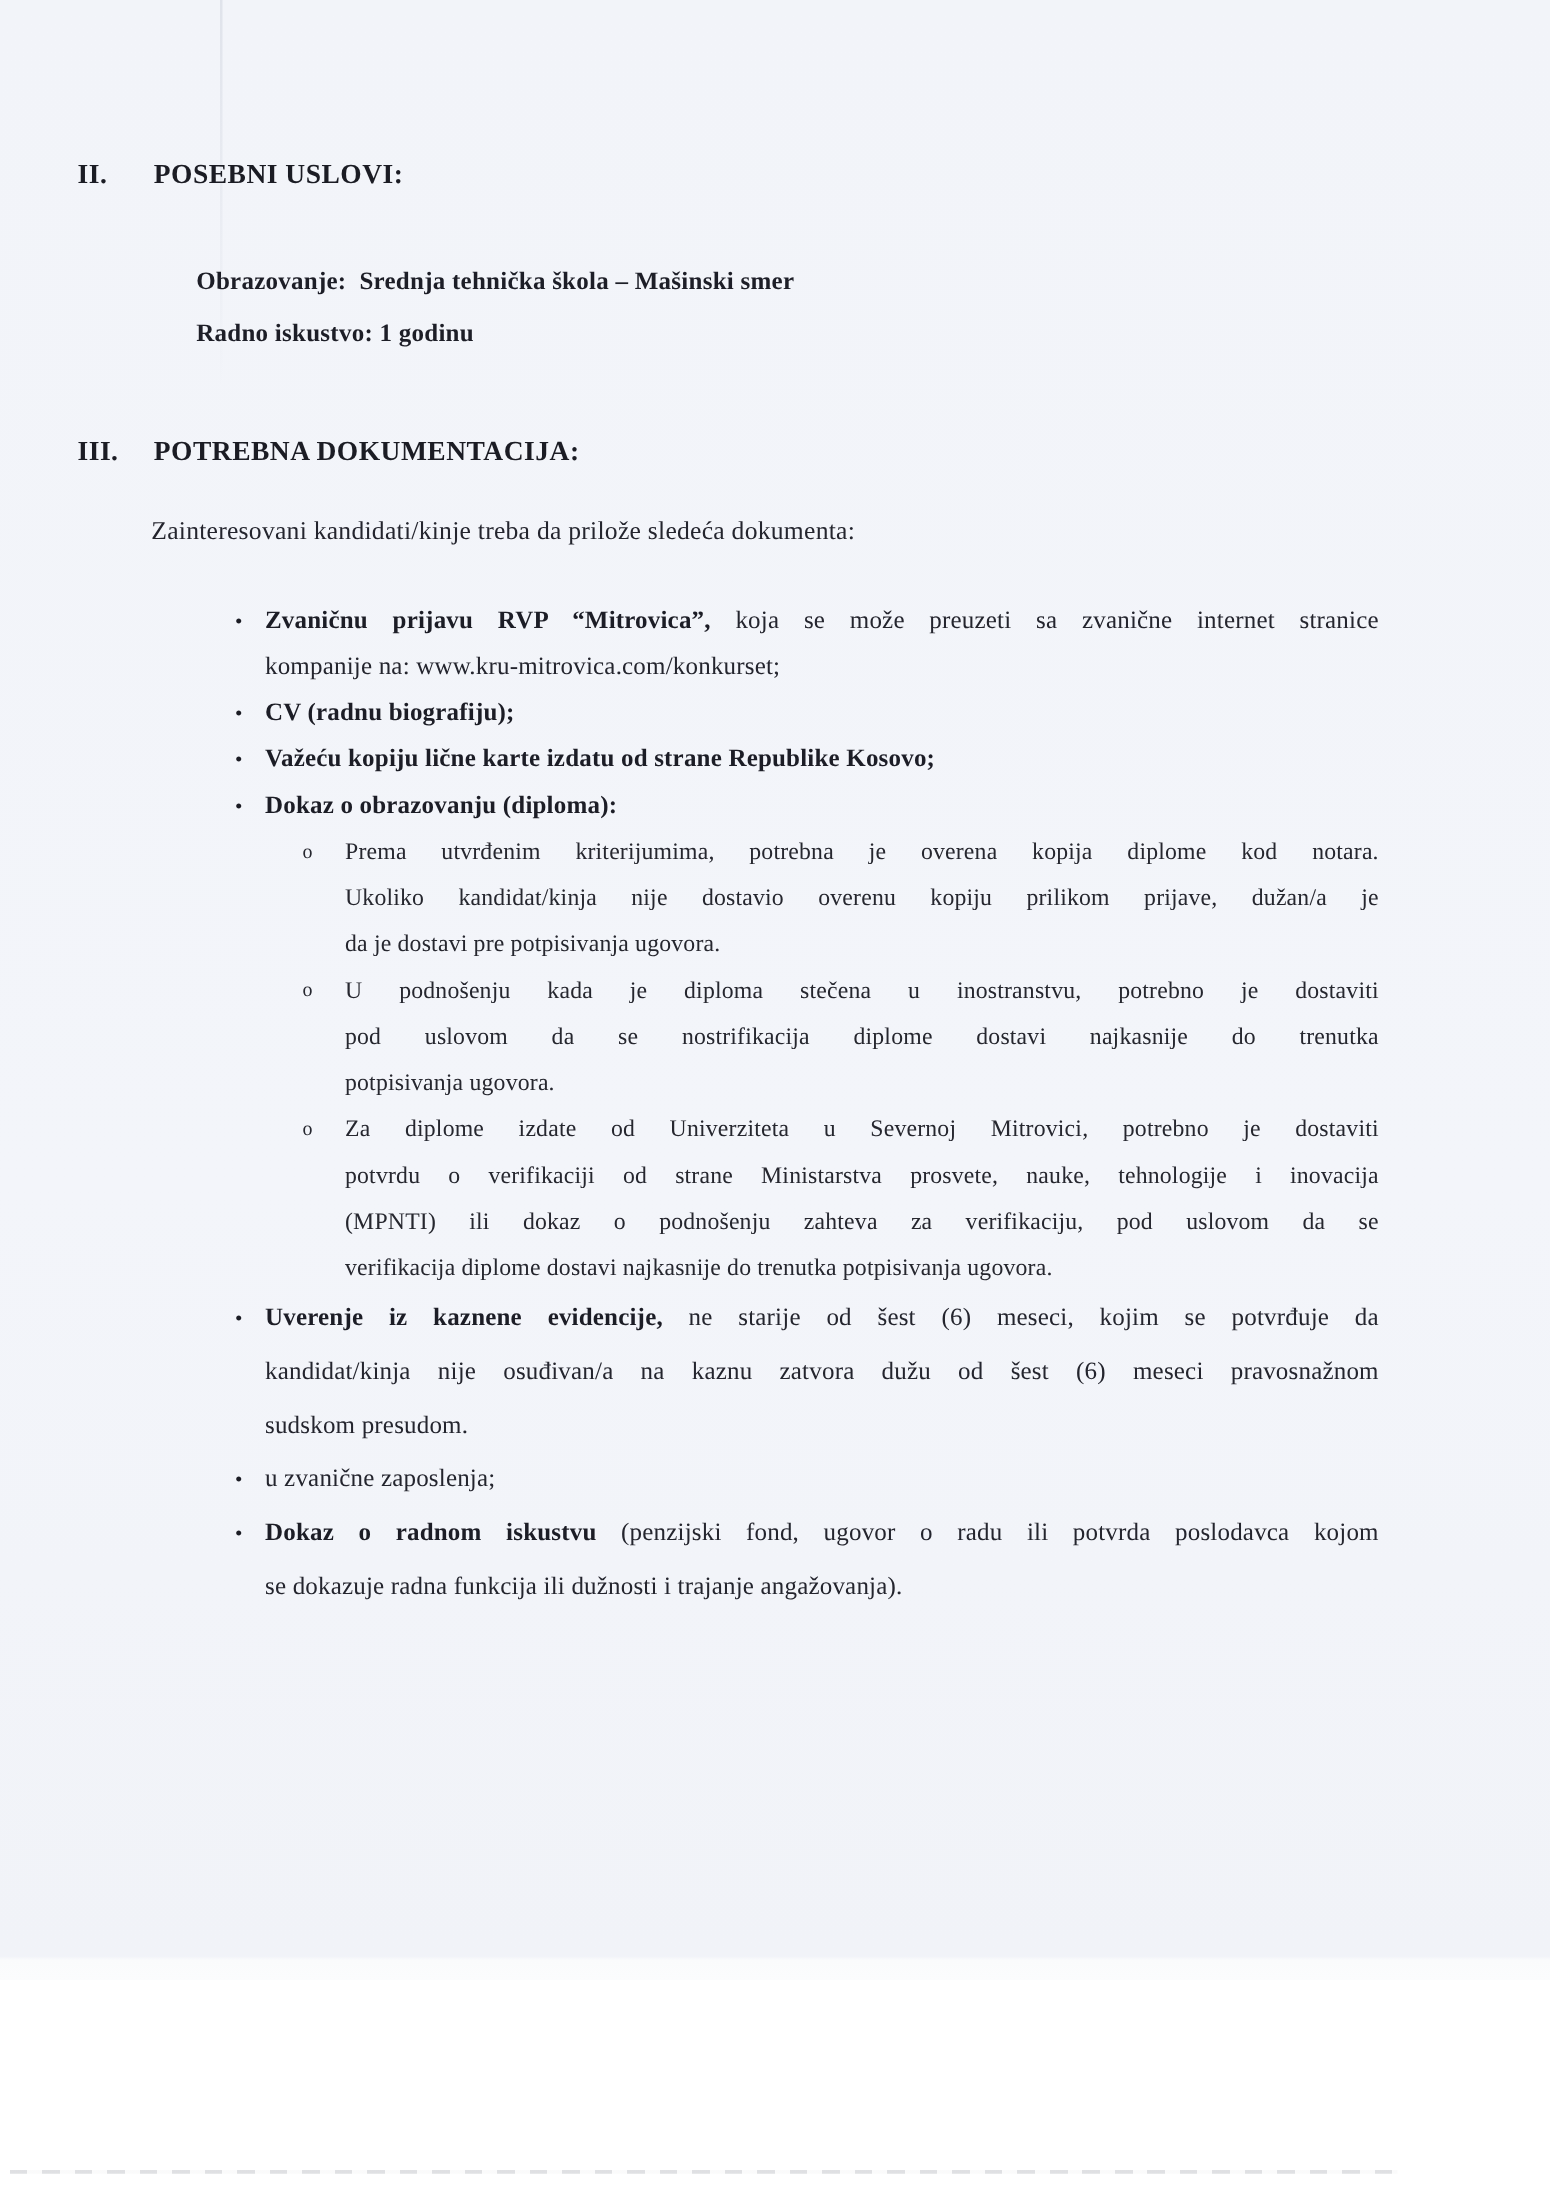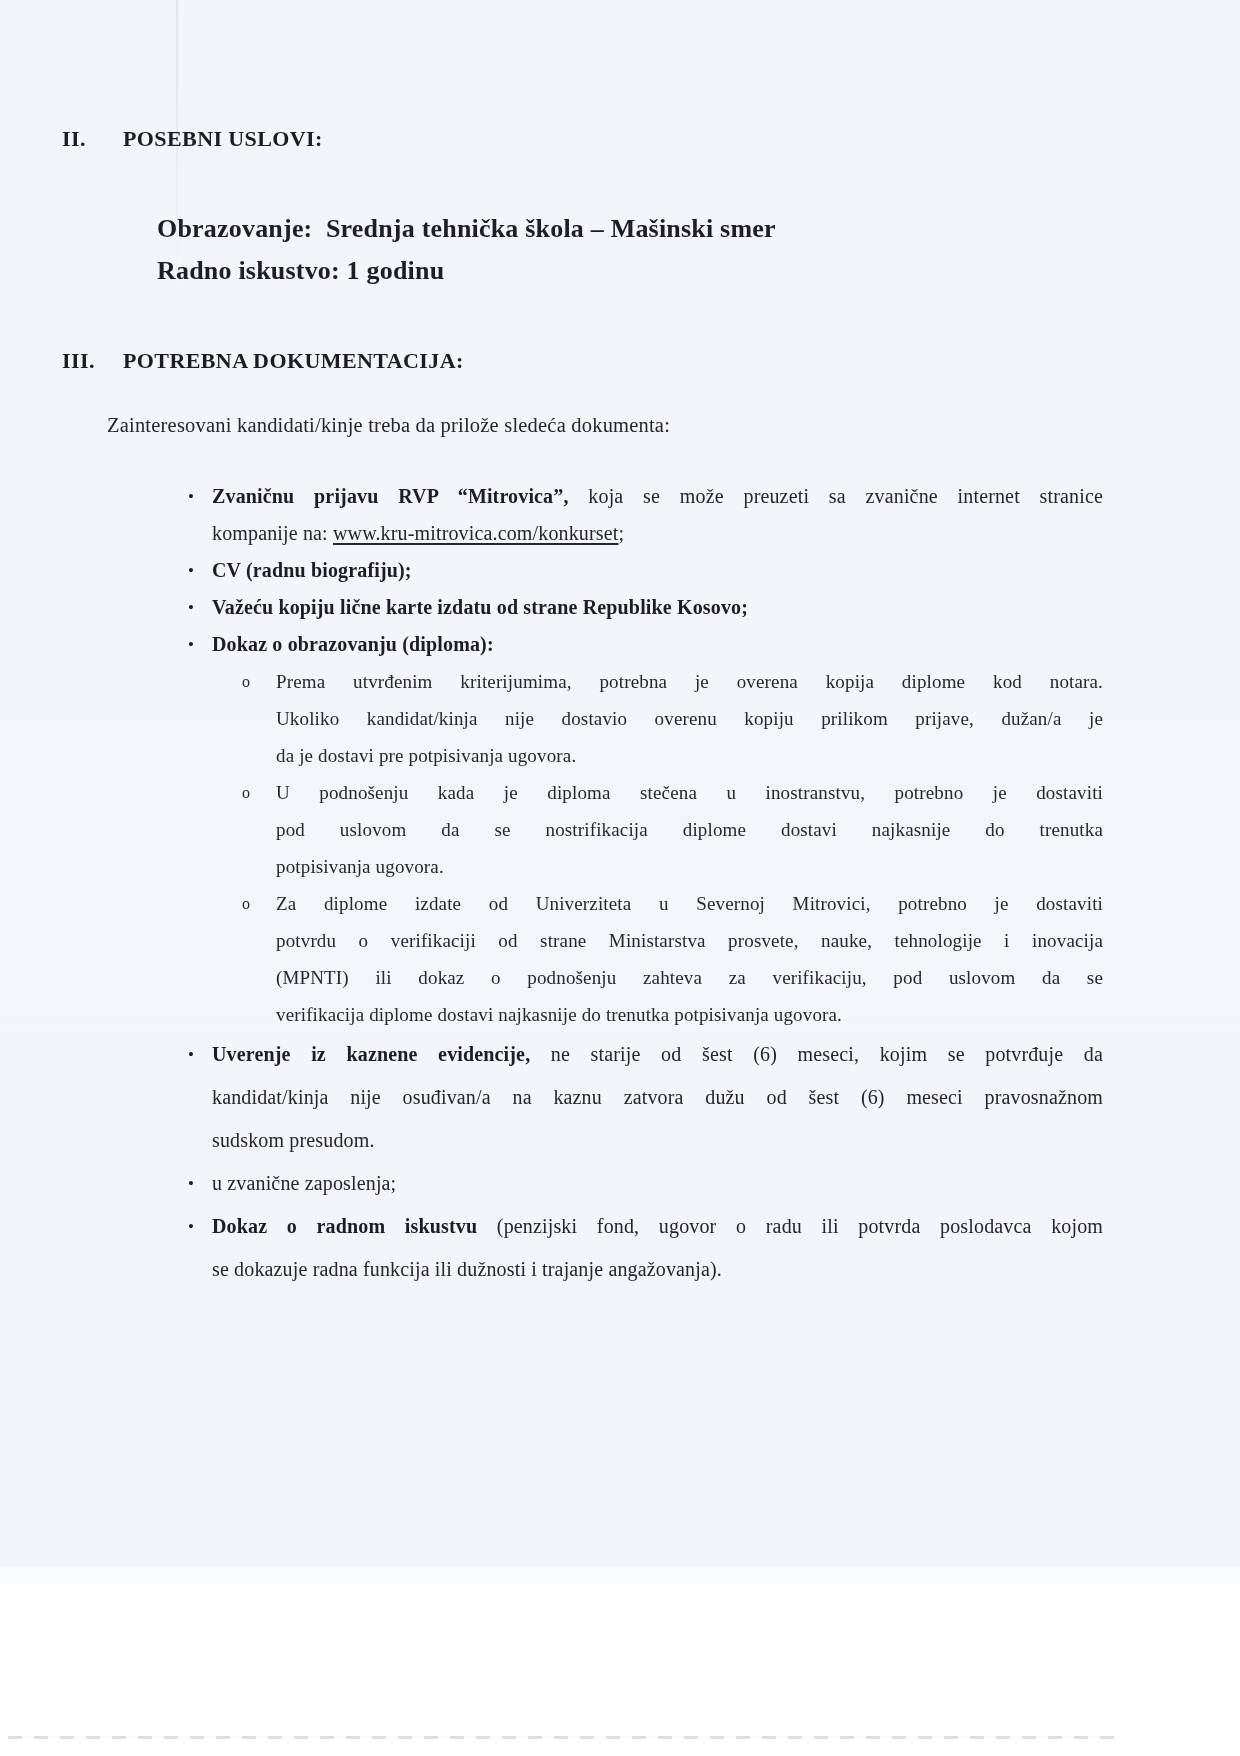--- a/index.html
+++ b/index.html
@@ -25,40 +25,40 @@
     opacity:.55;pointer-events:none;
   }
   .heading{
     position:absolute;display:flex;
     font-weight:bold;font-size:22px;letter-spacing:.4px;color:#1b1c24;
   }
   .heading .num{width:61px;}
   #sec2-heading{top:126px;left:62px;}
   #sec3-heading{top:348px;left:62px;align-items:center;}
   .subline{
-    position:absolute;left:157px;font-weight:bold;font-size:26px;color:#1d1e27;
+    position:absolute;left:157px;font-weight:bold;font-size:20px;color:#1d1e27;
     letter-spacing:.2px;
   }
   #edu-line{top:214px;}
   #exp-line{top:256px;}
   #intro{
-    position:absolute;left:107px;top:414px;font-size:20.5px;color:#24252e;
+    position:absolute;left:121px;top:414px;font-size:20.5px;color:#24252e;
     letter-spacing:.2px;
   }
   #list{position:absolute;left:188px;top:478px;width:915px;}
   .li{position:relative;padding-left:24px;font-size:20px;color:#24252e;}
   .li .marker{
     position:absolute;left:0;top:0;font-size:17px;line-height:37px;color:#1b1c24;
   }
   .part2 .li .marker{line-height:43px;}
   .line{line-height:37px;letter-spacing:.15px;}
   .part2 .line{line-height:43px;}
   .line.j{text-align:justify;text-align-last:justify;}
   .b{font-weight:bold;color:#1c1d26;}
-  a.doclink{color:#24252e;text-decoration:underline;text-underline-offset:3px;cursor:pointer;}
+  a.doclink{color:#24252e;text-underline-offset:3px;cursor:pointer;}
   .sublist{margin-left:54px;}
   .sli{position:relative;padding-left:34px;font-size:19px;color:#26272f;}
   .sli .marker{
     position:absolute;left:0;top:0;font-size:16px;line-height:37px;color:#26272f;
   }
 </style>
 </head>
 <body>
 
 <div id="paper">

